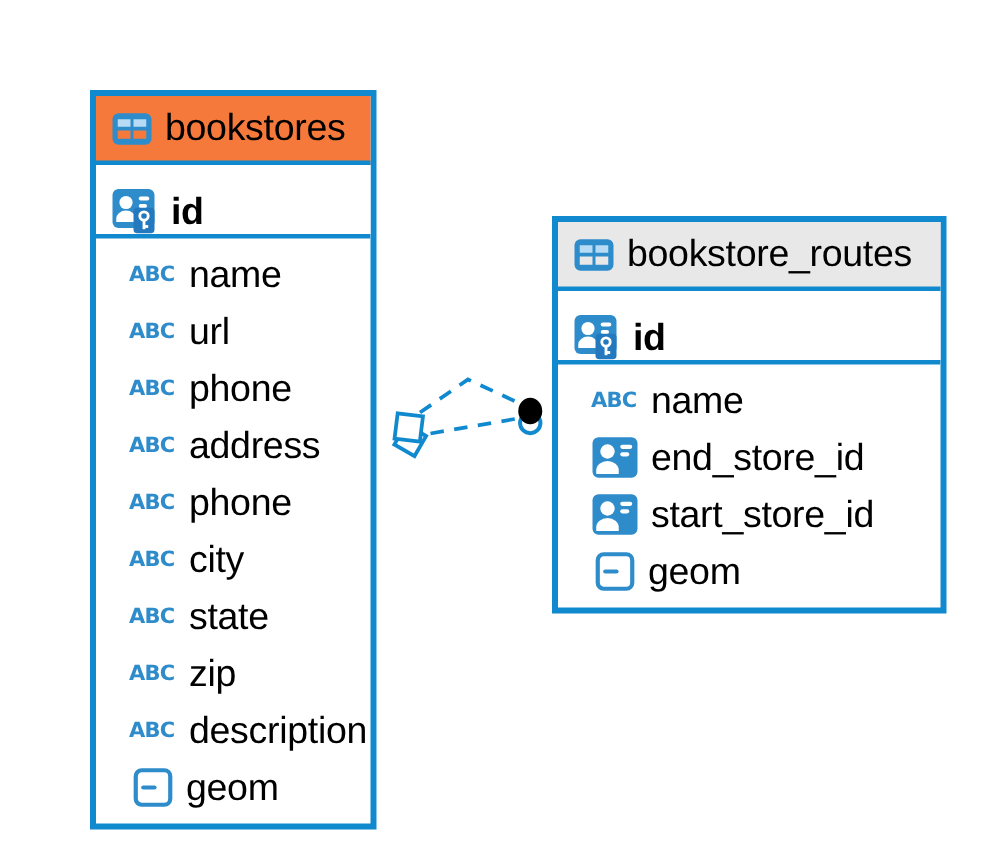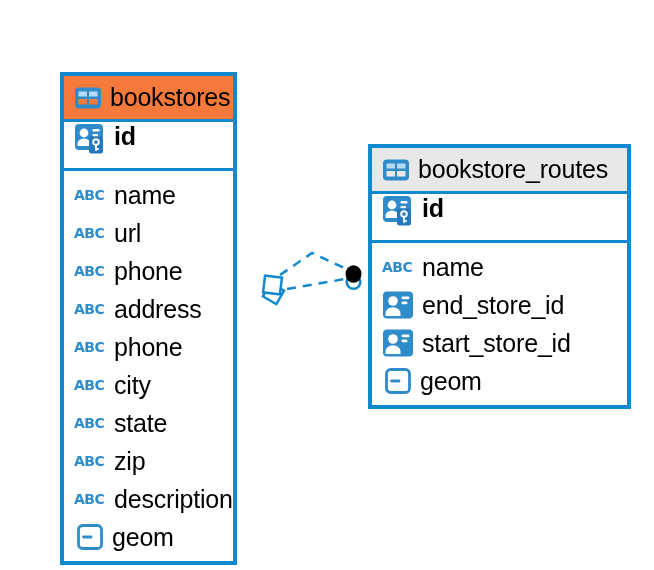--- a/index.html
+++ b/index.html
@@ -3,35 +3,35 @@
 <meta charset="utf-8">
 <style>
   html,body{margin:0;padding:0;background:#ffffff;}
   .canvas{
     position:relative;width:654px;height:570px;background:#ffffff;overflow:hidden;
     font-family:"Liberation Sans",sans-serif;color:#000;
   }
   .er-table{
     position:absolute;background:#fff;border:4px solid #1089CE;box-sizing:border-box;
   }
-  .t-bookstores{left:60px;top:72px;width:177px;}
+  .t-bookstores{left:60px;top:60px;width:191px;}
   .t-routes{left:368px;top:144px;width:263px;}
   .thead{
     display:flex;align-items:center;gap:8px;height:43px;padding:0 10px;
     border-bottom:3px solid #1089CE;
   }
   .thead.orange{background:#F5793B;}
   .thead.gray{background:#E8E8E8;}
   .tname{font-size:25px;letter-spacing:-0.2px;white-space:nowrap;}
   .pkrow{
-    display:flex;align-items:flex-start;gap:8px;height:46px;padding:0 10px;
+    display:flex;align-items:flex-end;gap:8px;height:46px;padding:0 10px;
     border-bottom:3px solid #1089CE;background:#fff;
   }
   .pkrow .cname{font-weight:700;}
-  .cols{padding:5px 0;}
+  .cols{padding:5px 12px;}
   .crow{display:flex;align-items:center;gap:8px;height:38px;padding:0 10px;}
   .cname{font-size:25px;letter-spacing:-0.2px;white-space:nowrap;}
   .abc{
     width:32px;flex:0 0 32px;color:#2E8CCB;font-family:"DejaVu Sans",sans-serif;
     font-size:14px;font-weight:800;letter-spacing:-0.5px;text-align:left;
   }
   .icon{flex:0 0 auto;display:block;}
   .icon-table{width:28px;height:24px;}
   .icon-pk{width:32px;height:32px;}
   .icon-fk{width:32px;height:30px;}

